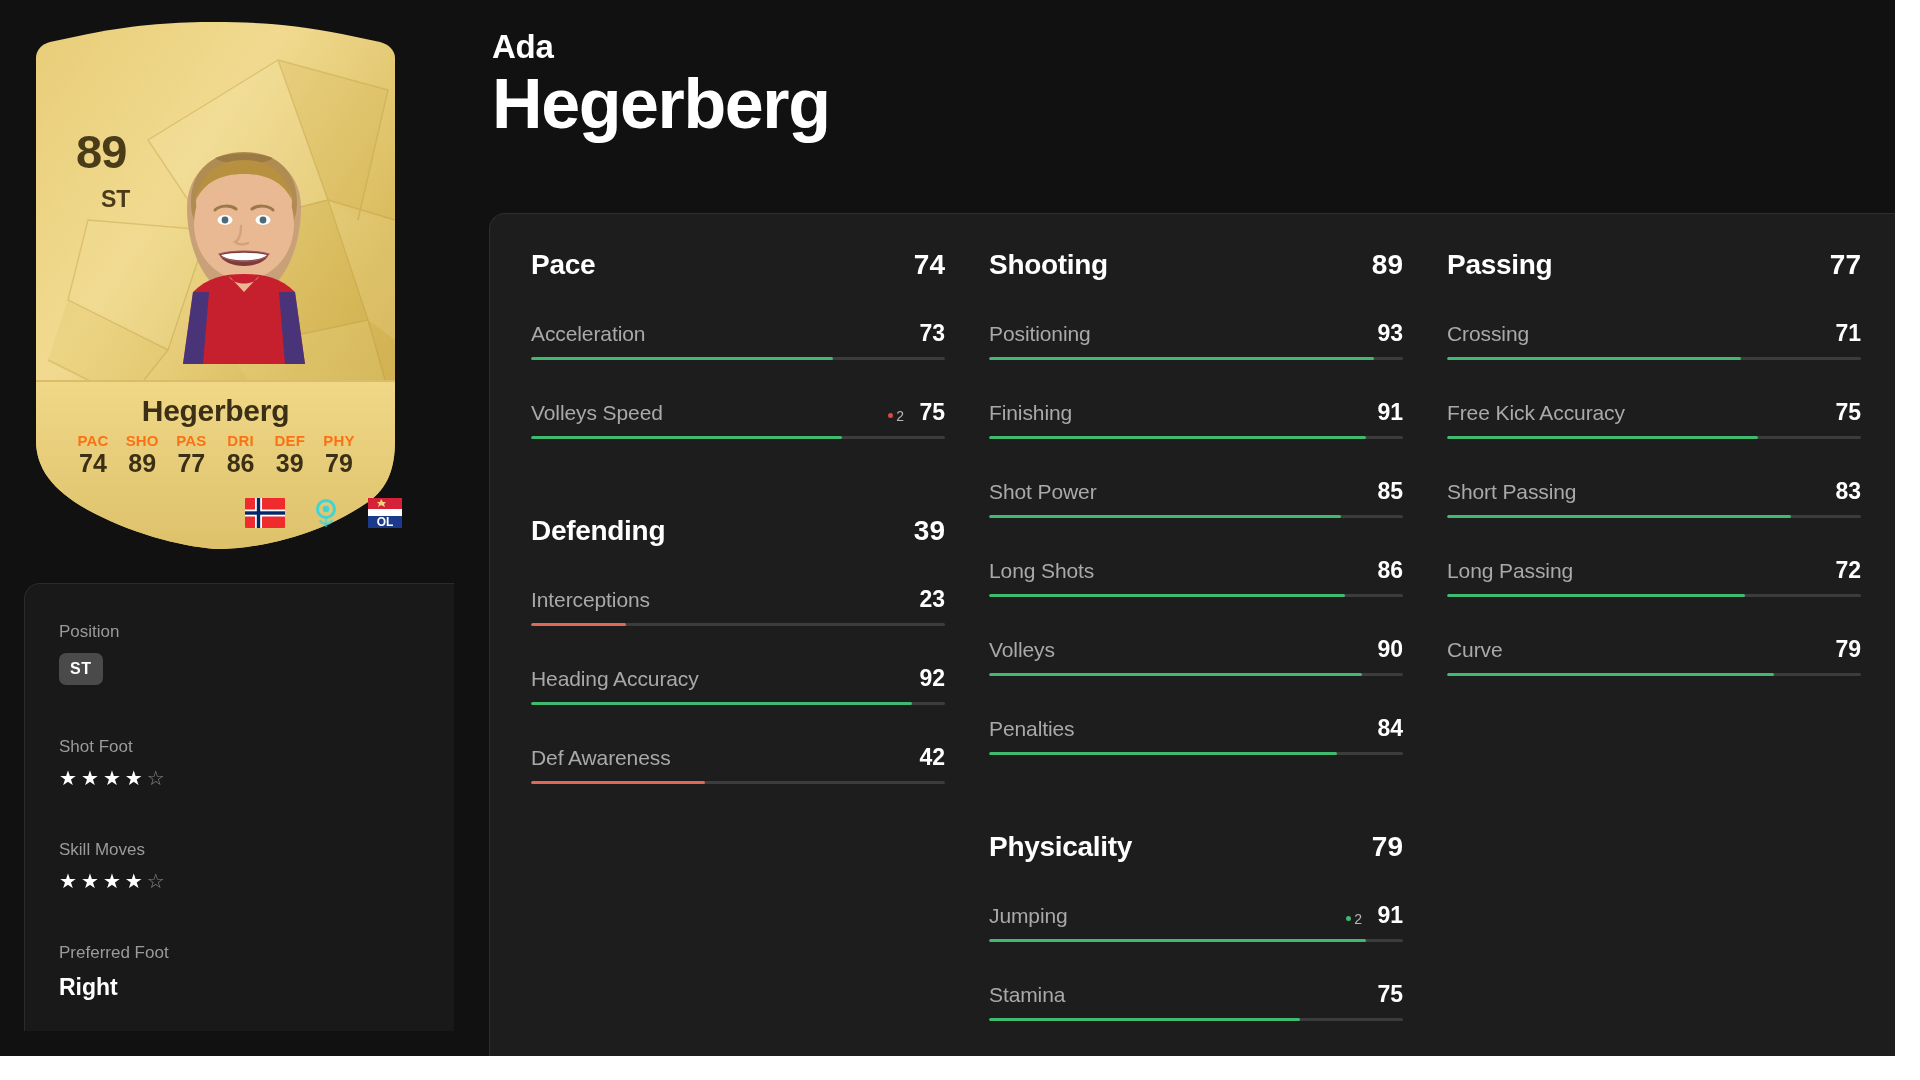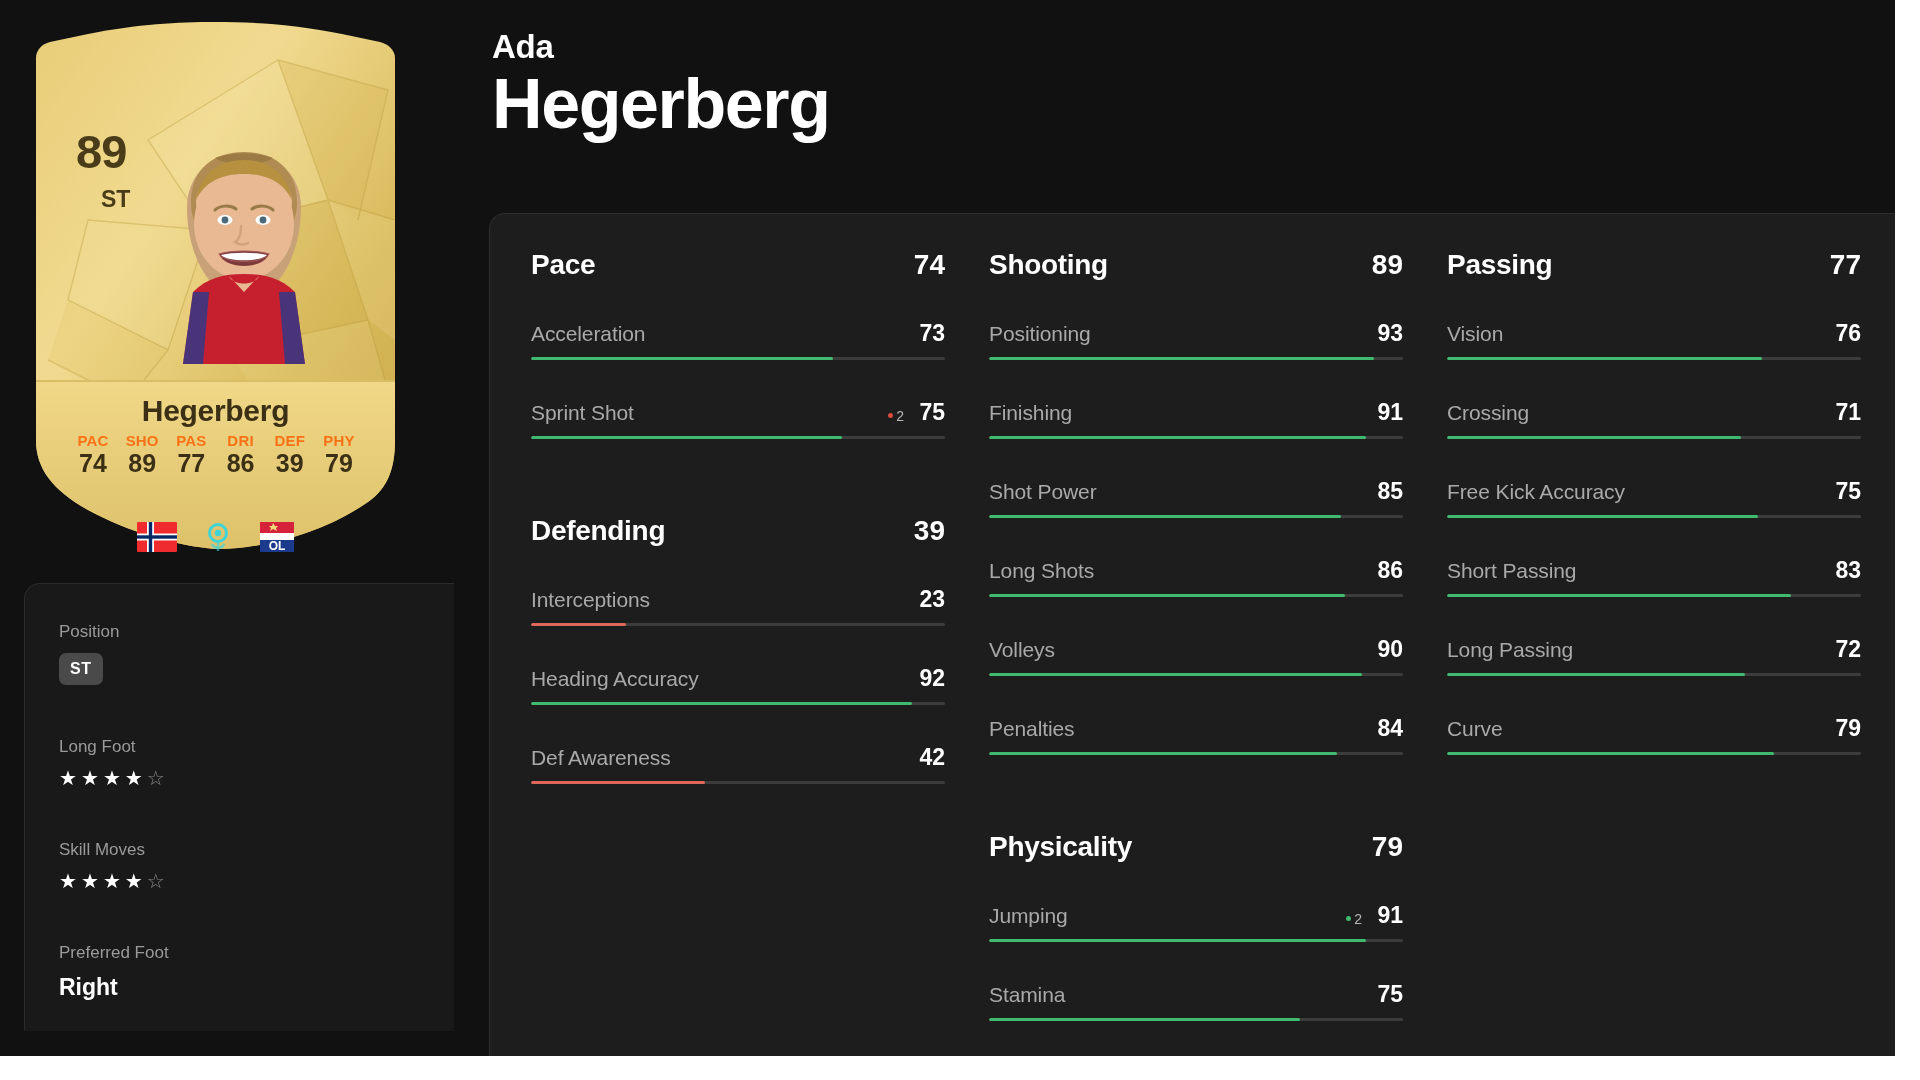--- a/index.html
+++ b/index.html
@@ -90,24 +90,24 @@
   }
   .cs-val {
     font-size: 25px;
     font-weight: 800;
     color: #3b3015;
     line-height: 1.1;
     margin-top: 1px;
   }
   .card-badges {
     position: absolute;
-    left: 0; top: 500px;
+    left: 0; top: 476px;
     width: 375px;
     display: flex;
-    justify-content: center;
+    justify-content: flex-end;
     align-items: center;
     gap: 24px;
   }
   .badge-flag {
     width: 40px; height: 30px;
     position: relative;
     overflow: hidden;
     border-radius: 1px;
   }
   .badge-league { width: 34px; height: 34px; position: relative; }
@@ -426,21 +426,21 @@
 
     <div id="info-panel">
       <div class="info-block">
         <div class="info-label">Position</div>
         <span class="pos-chip">ST</span>
       </div>
 
       <div class="gap-a"></div>
 
       <div class="info-block">
-        <div class="info-label">Long Foot</div>
+        <div class="info-label">Shot Foot</div>
         <div class="stars" id="weak-foot-stars">
             <span class="star-on">★</span>
             <span class="star-on">★</span>
             <span class="star-on">★</span>
             <span class="star-on">★</span>
             <span class="star-off">☆</span>
           </div>
       </div>
 
       <div class="gap-b"></div>
@@ -484,21 +484,21 @@
                 <div class="stat-right">
                   <div class="stat-value">73</div>
                 </div>
               </div>
               <div class="bar-track">
                 <div class="bar-fill good" style="width: 73%;"></div>
               </div>
             </div>
             <div class="stat-row">
               <div class="stat-line">
-                <div class="stat-name">Sprint Shot</div>
+                <div class="stat-name">Volleys Speed</div>
                 <div class="stat-right">
                   <span class="delta down">
                     <span class="dot"></span>
                     <span>2</span>
                   </span>
                   <div class="stat-value">75</div>
                 </div>
               </div>
               <div class="bar-track">
                 <div class="bar-fill good" style="width: 75%;"></div>
@@ -669,31 +669,20 @@
           </div>
         </div>
       <div class="stat-col">
           <div class="group">
             <div class="group-head">
               <div class="group-name">Passing</div>
               <div class="group-total">77</div>
             </div>
             <div class="stat-row">
               <div class="stat-line">
-                <div class="stat-name">Vision</div>
-                <div class="stat-right">
-                  <div class="stat-value">76</div>
-                </div>
-              </div>
-              <div class="bar-track">
-                <div class="bar-fill good" style="width: 76%;"></div>
-              </div>
-            </div>
-            <div class="stat-row">
-              <div class="stat-line">
                 <div class="stat-name">Crossing</div>
                 <div class="stat-right">
                   <div class="stat-value">71</div>
                 </div>
               </div>
               <div class="bar-track">
                 <div class="bar-fill good" style="width: 71%;"></div>
               </div>
             </div>
             <div class="stat-row">

